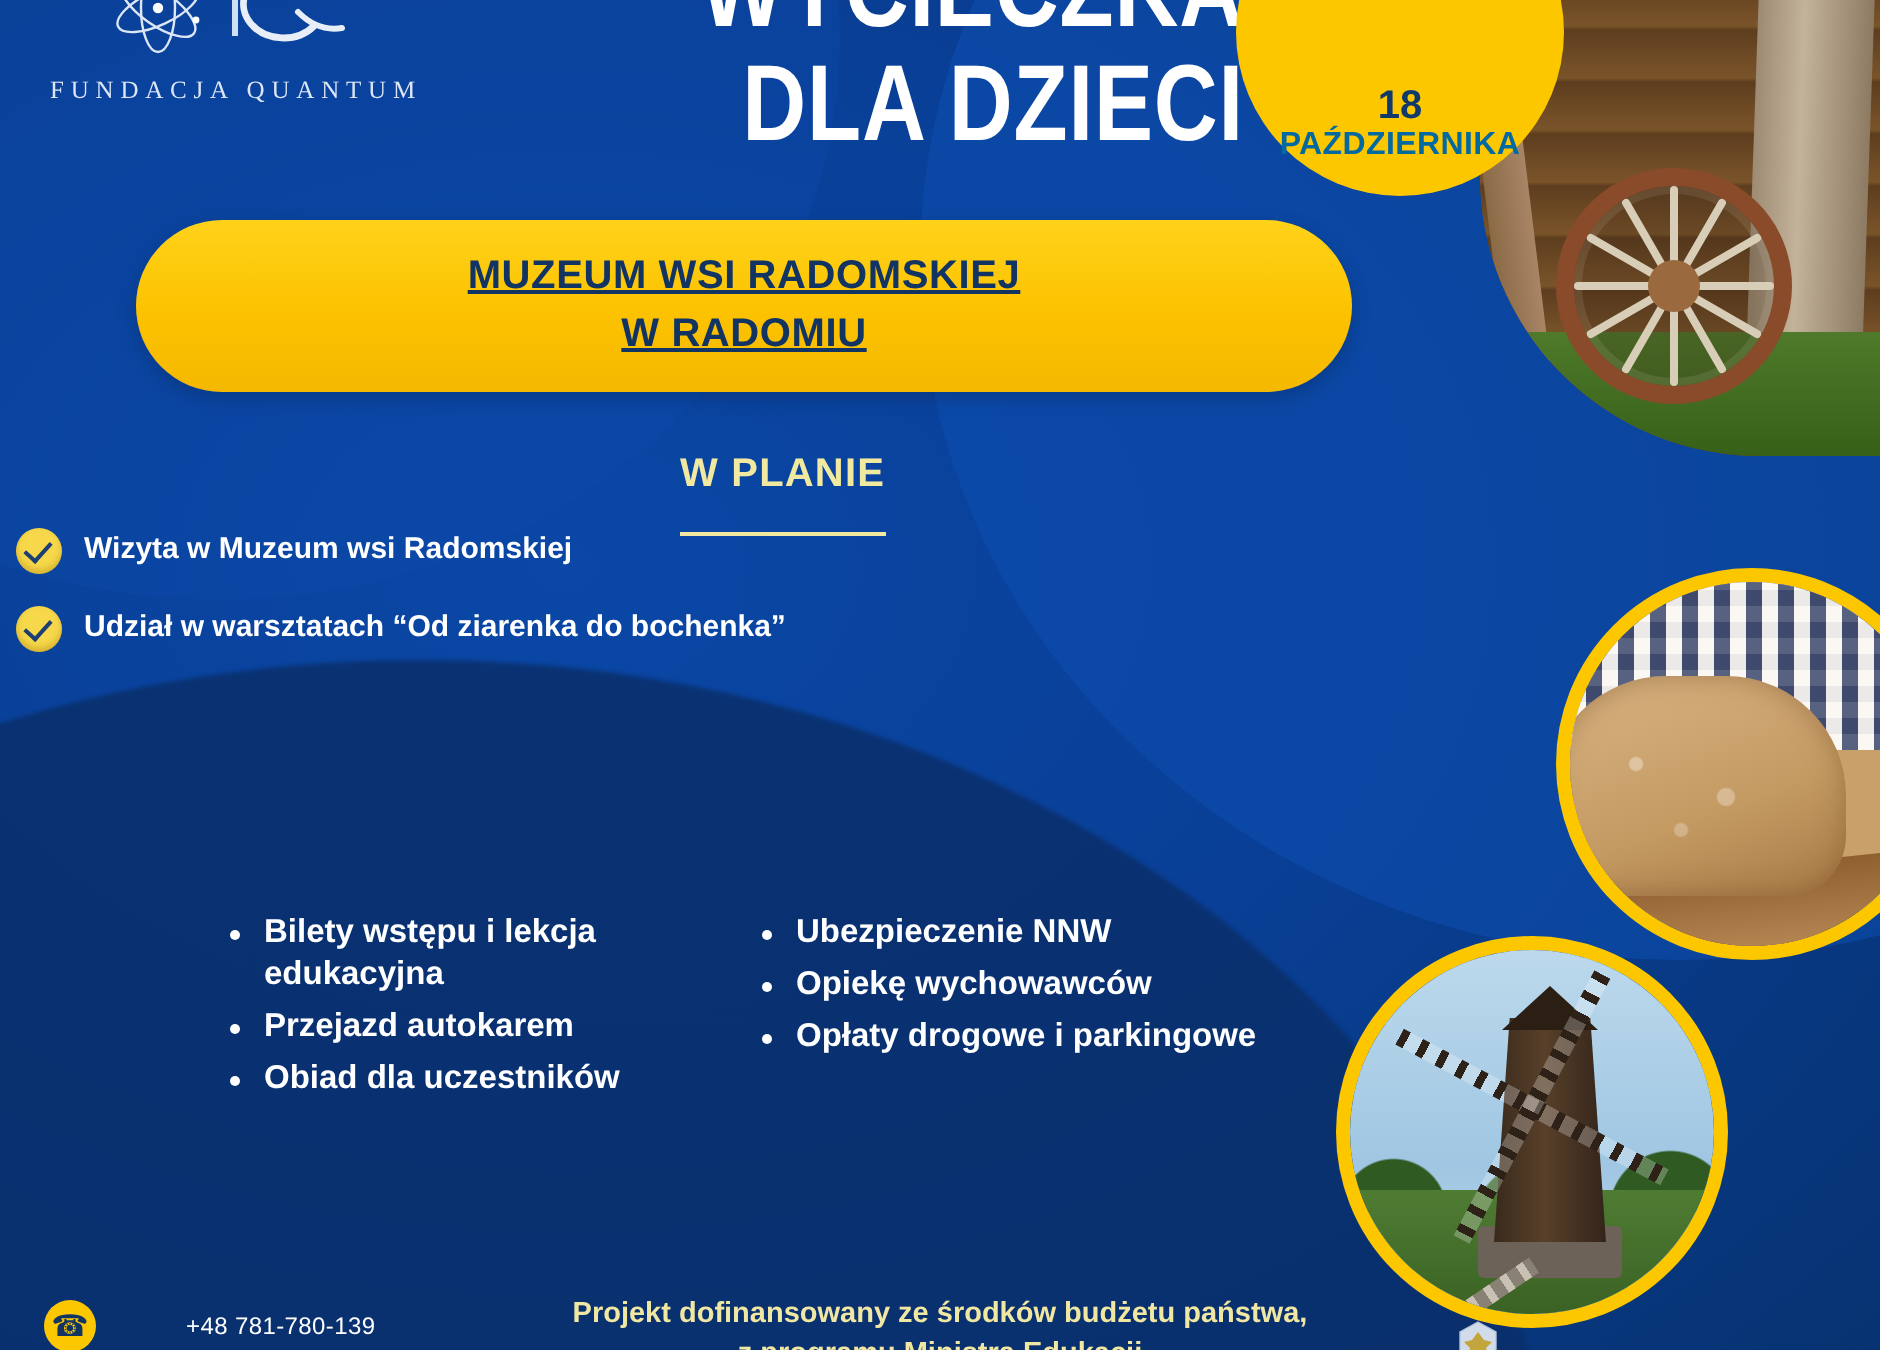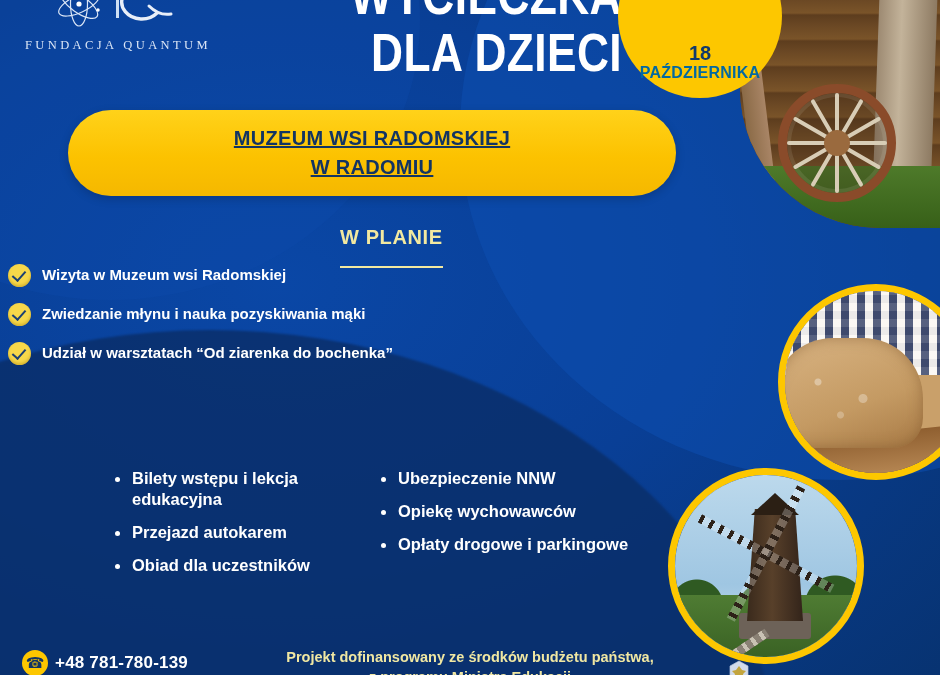--- a/index.html
+++ b/index.html
@@ -209,21 +209,20 @@
   .bc-right { left: 378px; top: 456px; width: 270px; }
 
   .bullet-item {
     position: relative;
     padding-left: 20px;
     margin-bottom: 5px;
     font-size: 16.5px;
     font-weight: bold;
     color: #ffffff;
     line-height: 1.28;
-    margin-top: 12px;
   }
   .bullet-item::before {
     content: "";
     position: absolute;
     left: 3px;
     top: 9px;
     width: 5px;
     height: 5px;
     border-radius: 50%;
     background: #ffffff;
@@ -399,24 +398,25 @@
   .phone-icon {
     width: 26px; height: 26px;
     border-radius: 50%;
     background: #fdc700;
     margin-right: 7px;
     display: flex; align-items: center; justify-content: center;
     font-size: 15px;
     color: #123463;
   }
   .phone-number {
-    font-size: 17px;
+    font-size: 12px;
     color: #ffffff;
-    font-weight: bold;
+    font-weight: normal;
     letter-spacing: .2px;
+    margin-left: 38px;
   }
 
   .funding {
     position: absolute;
     left: 210px;
     top: 648px;
     width: 520px;
     text-align: center;
     color: #f0e7a2;
     font-size: 14.5px;
@@ -530,24 +530,20 @@
 
   <div class="section-header sh-plan">W PLANIE</div>
 
   <div class="check-list check-col-left">
     <div class="check-item">
       <div class="check-icon"></div>
       <div class="check-label">Wizyta w Muzeum wsi Radomskiej</div>
     </div>
     <div class="check-item">
       <div class="check-icon"></div>
-      <div class="check-label">Zwiedzanie młynu i nauka pozyskiwania mąki</div>
-    </div>
-    <div class="check-item">
-      <div class="check-icon"></div>
       <div class="check-label">Udział w warsztatach “Od ziarenka do bochenka”</div>
     </div>
   </div>
 
 
 
   <div class="bullet-col bc-left">
     <div class="bullet-item">Bilety wstępu i lekcja edukacyjna</div>
     <div class="bullet-item">Przejazd autokarem</div>
     <div class="bullet-item">Obiad dla uczestników</div>

